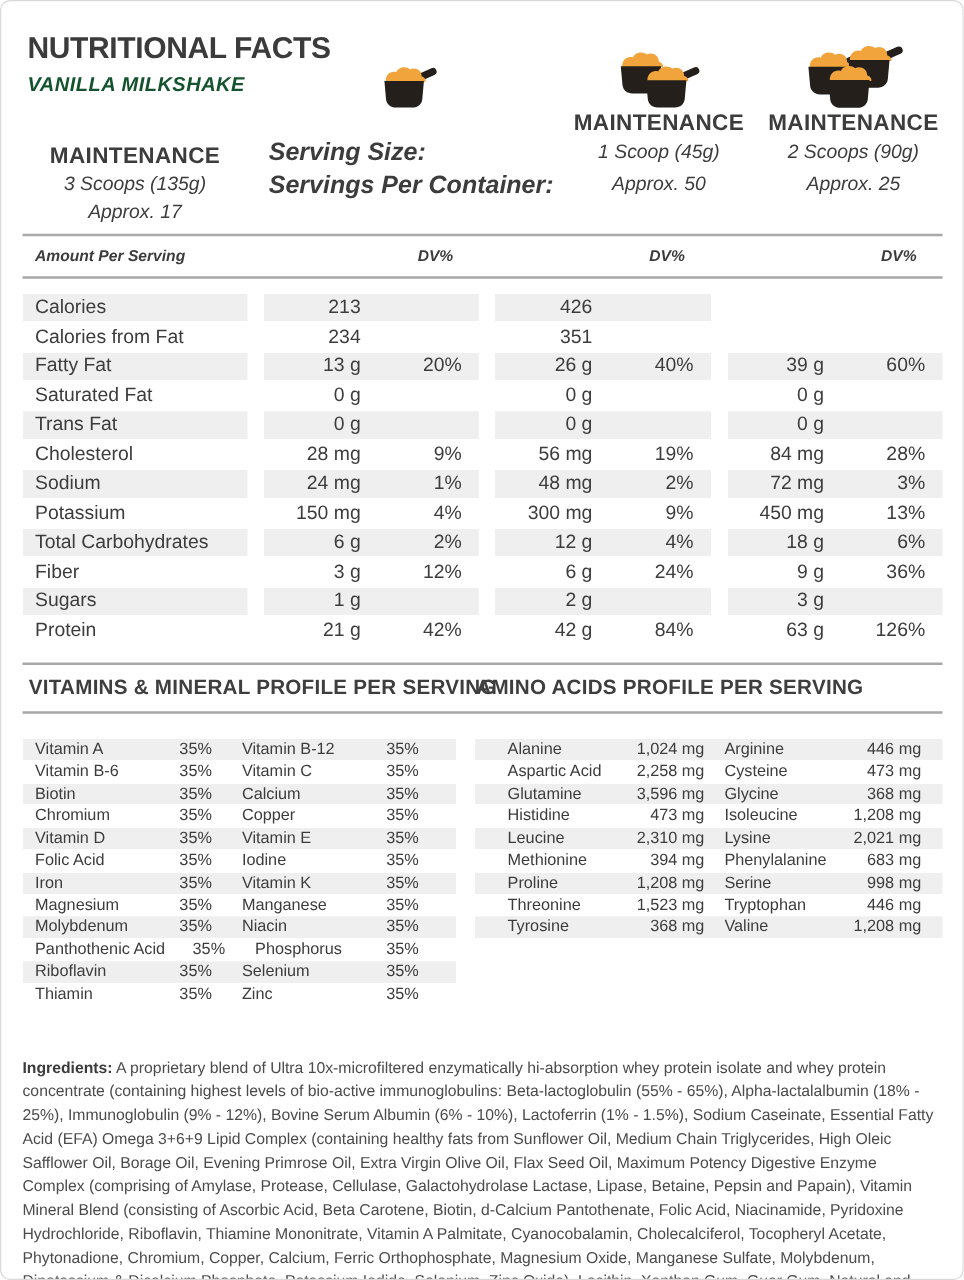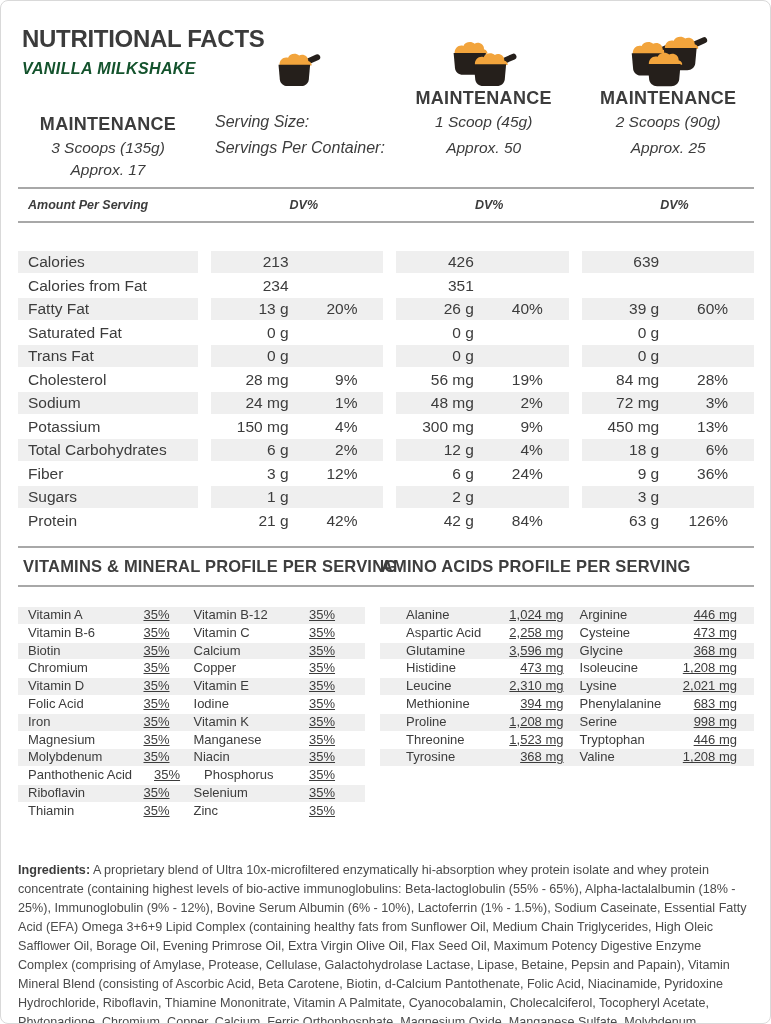--- a/index.html
+++ b/index.html
@@ -17,41 +17,41 @@
     display:grid;
     grid-template-columns:180px 1fr 1fr 1fr;
     column-gap:13px;
     grid-template-rows:64px 22px 26px 26px;
   }
   .brand { grid-row:1 / span 2; align-self:start; }
   h1.title { font-size:24px; font-weight:700; letter-spacing:-0.3px; white-space:nowrap; color:#3b3b3b; margin:2px 0 7px 4px; }
   .subtitle { font-size:16px; font-weight:700; font-style:italic; letter-spacing:0.4px; color:#14532d; margin-left:4px; white-space:nowrap; }
   .icon-cell { display:flex; align-items:flex-end; justify-content:center; }
   .tier { text-align:center; font-size:18px; font-weight:700; letter-spacing:0.3px; align-self:end; }
-  .srv-label { font-size:16px; font-weight:400; font-style:italic; white-space:nowrap; align-self:center; padding-left:4px; }
+  .srv-label { font-size:20px; font-weight:700; font-style:italic; white-space:nowrap; align-self:center; padding-left:4px; }
   .srv-val { text-align:center; font-style:italic; font-size:15.5px; align-self:center; white-space:nowrap; }
 
   .rule { height:2px; background:#a8a8a8; border:none; }
   .rule-1 { margin-top:8px; }
 
   
   .amount-header {
     display:grid; grid-template-columns:180px 1fr 1fr 1fr; column-gap:13px;
     padding:9px 0; font-size:12.5px; font-weight:700; font-style:italic;gap:47px;
   }
   .aps { padding-left:10px; }
-  .dvh { text-align:center; padding-right:15%; }
+  .dvh { text-align:right; padding-right:15%; }
 
   
-  .n-table { margin-top:28px; }
+  .n-table { margin-top:12px; }
   .n-row { display:grid; grid-template-columns:180px 1fr 1fr 1fr; column-gap:13px; height:23.5px; }
   .n-row > div { line-height:21px; border-bottom:2.5px solid transparent; background-clip:padding-box; font-size:15.5px; }
   .n-row:nth-child(odd) > div { background-color:#efefef; }
   .n-label { padding-left:10px; white-space:nowrap; }
-  .n-block { display:flex; }
+  .n-block { display:flex;gap:12px; }
   .n-block .amt { width:45%; text-align:right; white-space:nowrap; }
   .n-block .dvv { width:40%; text-align:right; white-space:nowrap; }
 
   .rule-3 { margin-top:13px; }
 
   
   .profiles-titles { display:flex; column-gap:15px; padding:9px 0; align-items:center; }
   .pt-left { width:348px; padding-left:5px; }
   .pt-right { width:375px; text-align:left; }
   .profile-title { font-size:16.5px; font-weight:600; letter-spacing:0.2px; color:#3e3e3e; white-space:nowrap; }
@@ -61,21 +61,21 @@
   .v-table { width:348px; }
   .a-table { width:375px; }
   .v-row, .a-row {
     display:grid; height:17.8px; line-height:16px; font-size:13px;
     border-bottom:1.8px solid transparent; background-clip:padding-box;
   }
   .v-row { grid-template-columns:1fr 48px 24px 1fr 48px; padding:0 30px 0 10px; }
   .a-row { grid-template-columns:1fr 70px 16px 1fr 70px; padding:0 17px 0 26px; }
   .v-row:nth-child(odd), .a-row:nth-child(odd) { background-color:#efefef; }
   .pname { white-space:nowrap; overflow:visible; }
-  .pval { text-align:right; white-space:nowrap;text-decoration:underline; }
+  .pval { text-align:right; white-space:nowrap; }
 
   
   .ingredients { margin-top:40px; font-size:12.6px; line-height:19px; color:#4b4b4b; }
   .ingredients strong { color:#3c3c3c; font-weight:700; }
 
   svg.defs { position:absolute; width:0; height:0; }
 </style>
 </head>
 <body>
 
@@ -152,24 +152,20 @@
     <div class="n-row">
       <div class="n-label">Calories</div>
       <div class="n-block">
           <span class="amt">213</span>
           <span class="dvv"></span>
         </div>
       <div class="n-block">
           <span class="amt">426</span>
           <span class="dvv"></span>
         </div>
-      <div class="n-block">
-          <span class="amt">639</span>
-          <span class="dvv"></span>
-        </div>
     </div>
 
     <div class="n-row">
       <div class="n-label">Calories from Fat</div>
       <div class="n-block">
           <span class="amt">234</span>
           <span class="dvv"></span>
         </div>
       <div class="n-block">
           <span class="amt">351</span>

